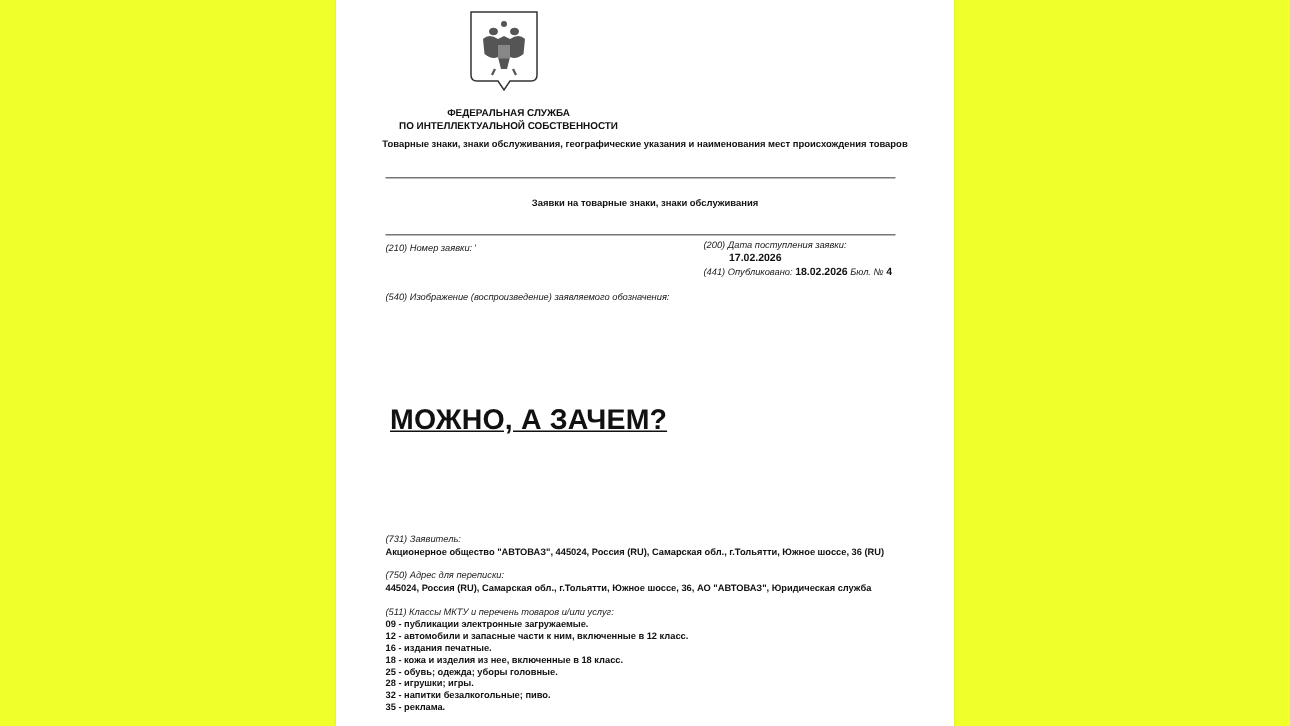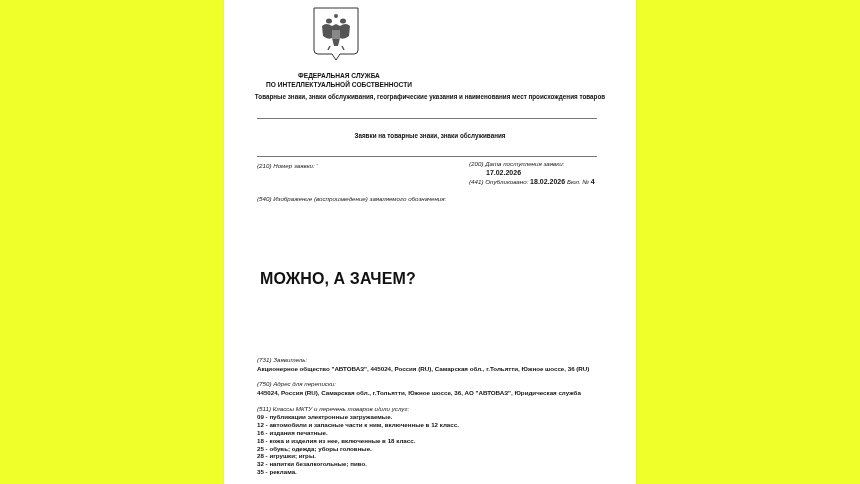--- a/index.html
+++ b/index.html
@@ -35,21 +35,21 @@
   .small { font-size: 6.2px; color: #222; }
   .lbl { font-style: italic; }
   .f210 { position: absolute; left: 33px; top: 162px; }
   .f200 { position: absolute; left: 245px; top: 160px; }
   .f200val { position: absolute; left: 262px; top: 169px; font-weight: bold; font-size: 7px; color: #111; }
   .f441 { position: absolute; left: 245px; top: 178px; }
   .f441 b { font-size: 7px; color: #111; }
   .f540 { position: absolute; left: 33px; top: 195px; }
   .mark {
     position: absolute; left: 36px; top: 270px;
-    font-weight: bold; font-size: 16px; color: #111; letter-spacing: 0.1px;
+    font-weight: bold; font-size: 19px; color: #111; letter-spacing: 0.1px; text-decoration: underline;
   }
   .f731 { position: absolute; left: 33px; top: 356px; line-height: 8.6px; }
   .f750 { position: absolute; left: 33px; top: 380px; line-height: 8.6px; }
   .f511 { position: absolute; left: 33px; top: 405px; line-height: 7.9px; }
   .bold { font-weight: bold; color: #111; }
 </style>
 </head>
 <body>
 
 <div class="page">

